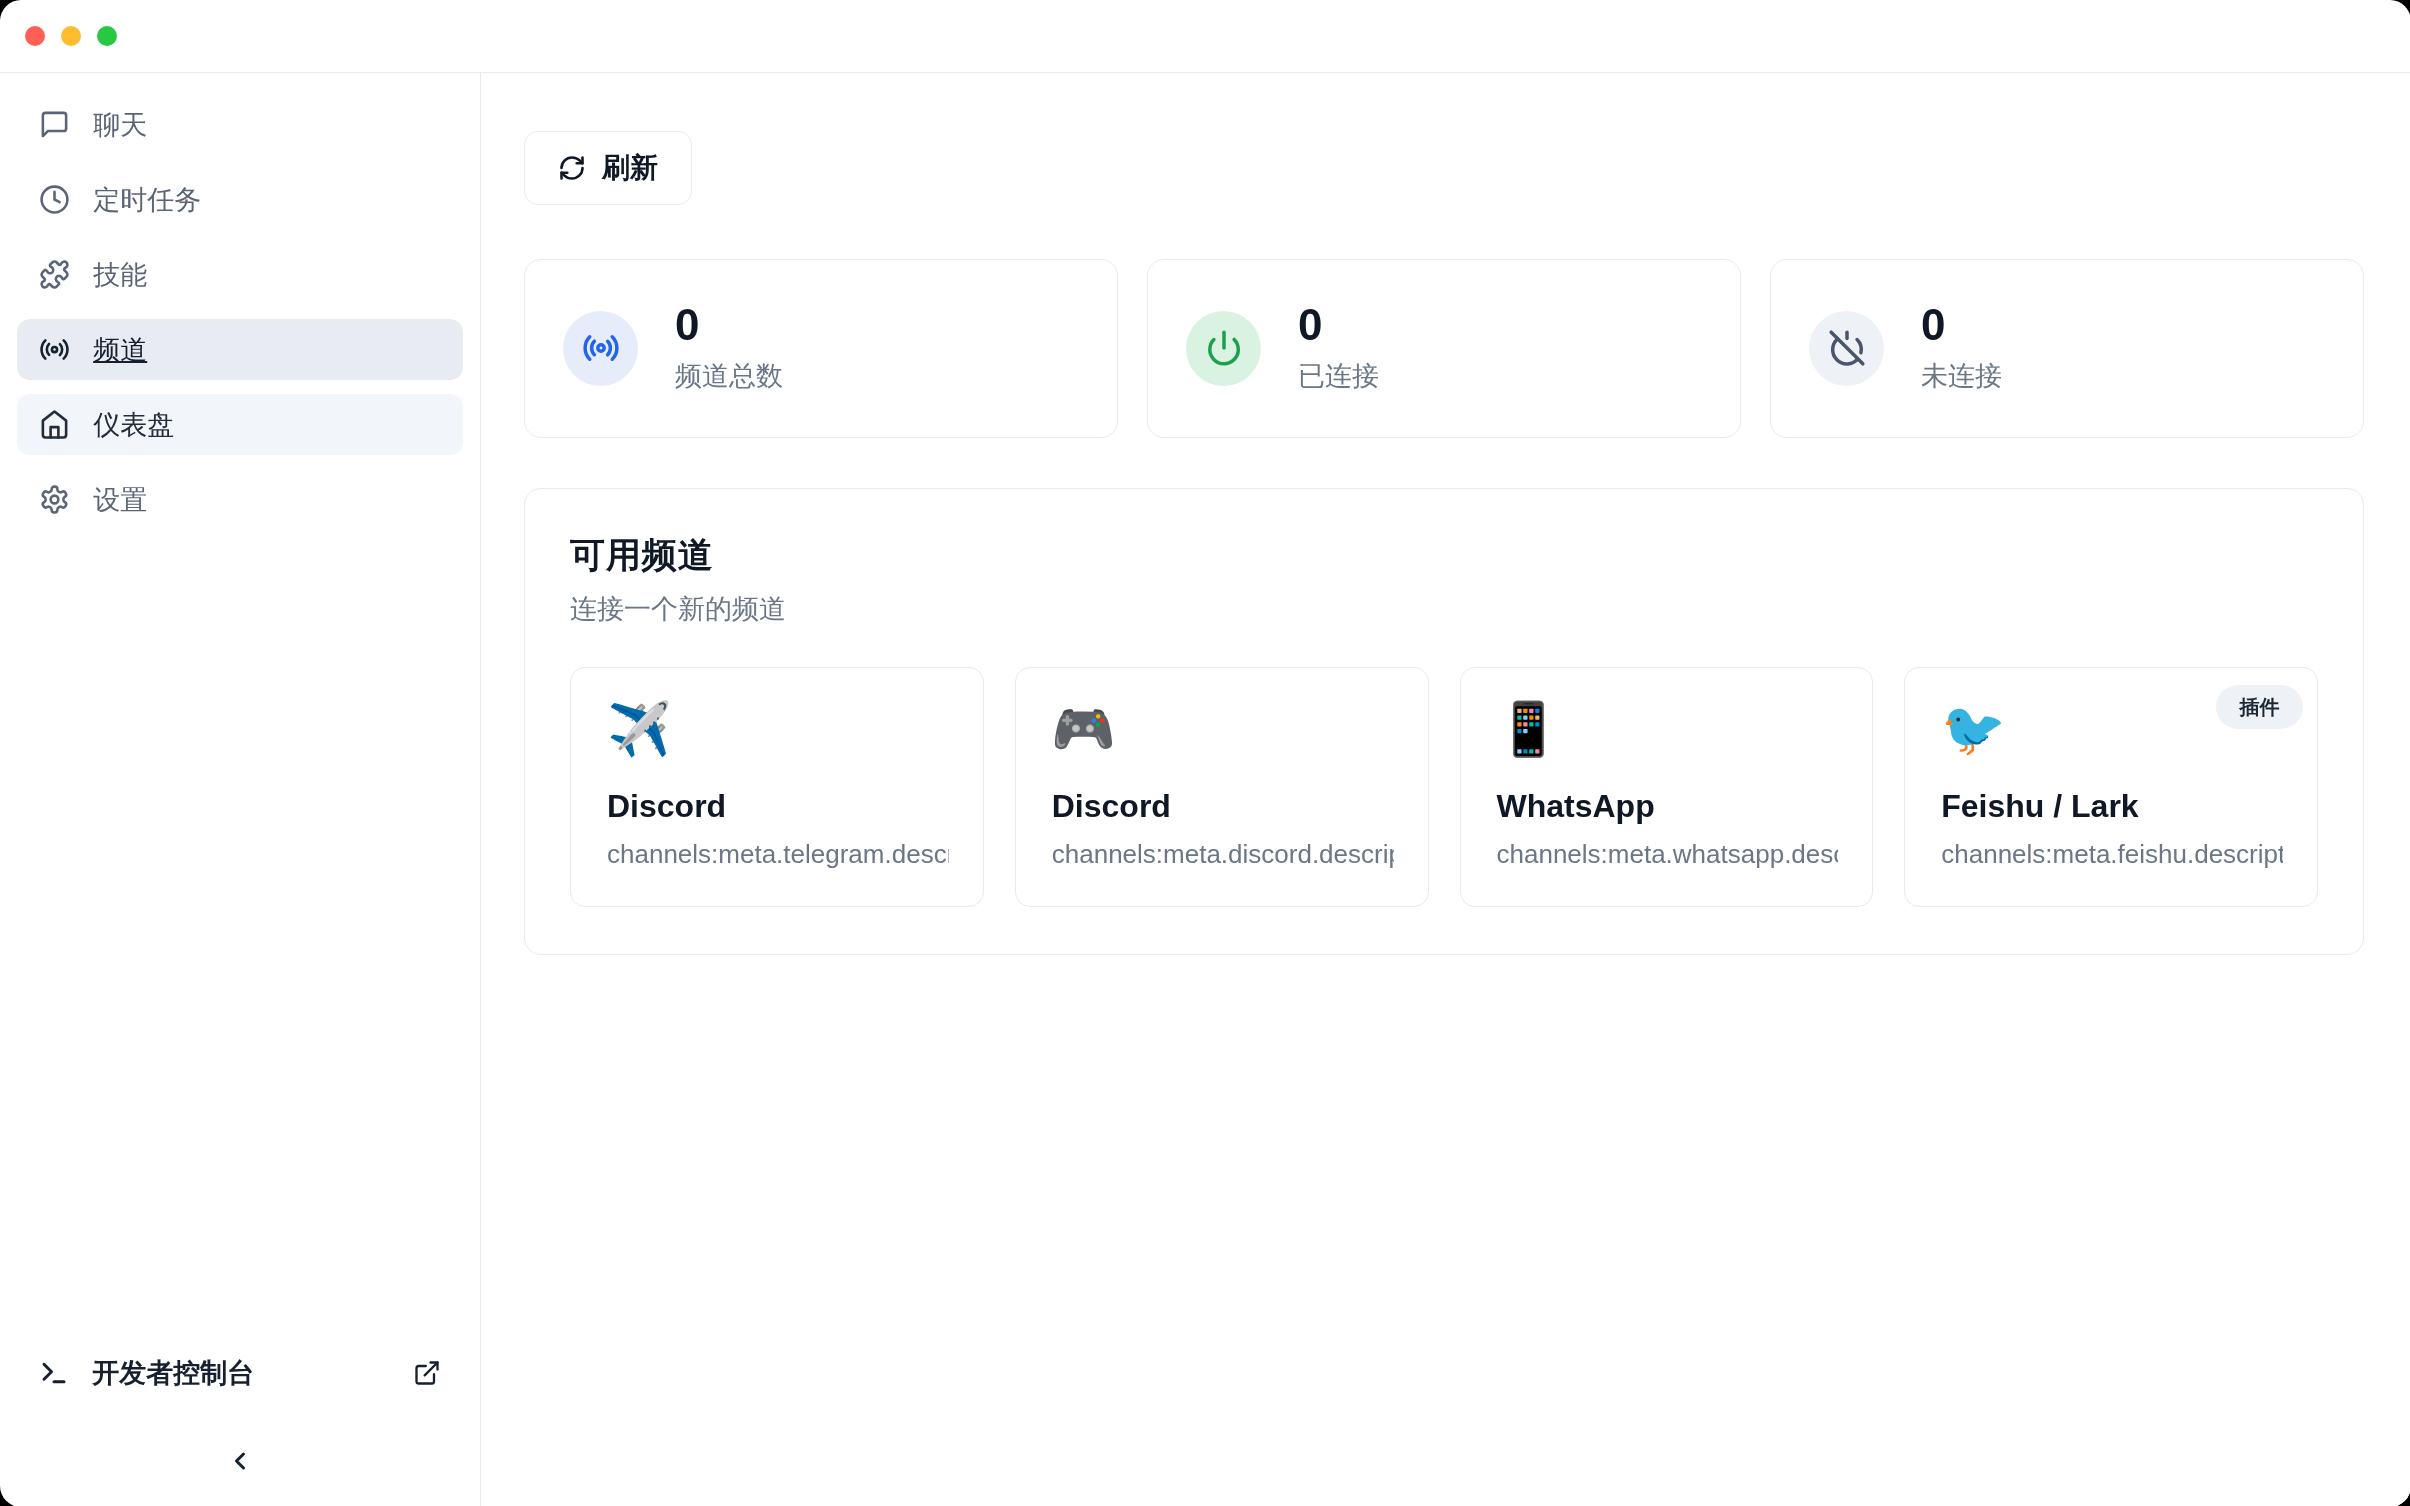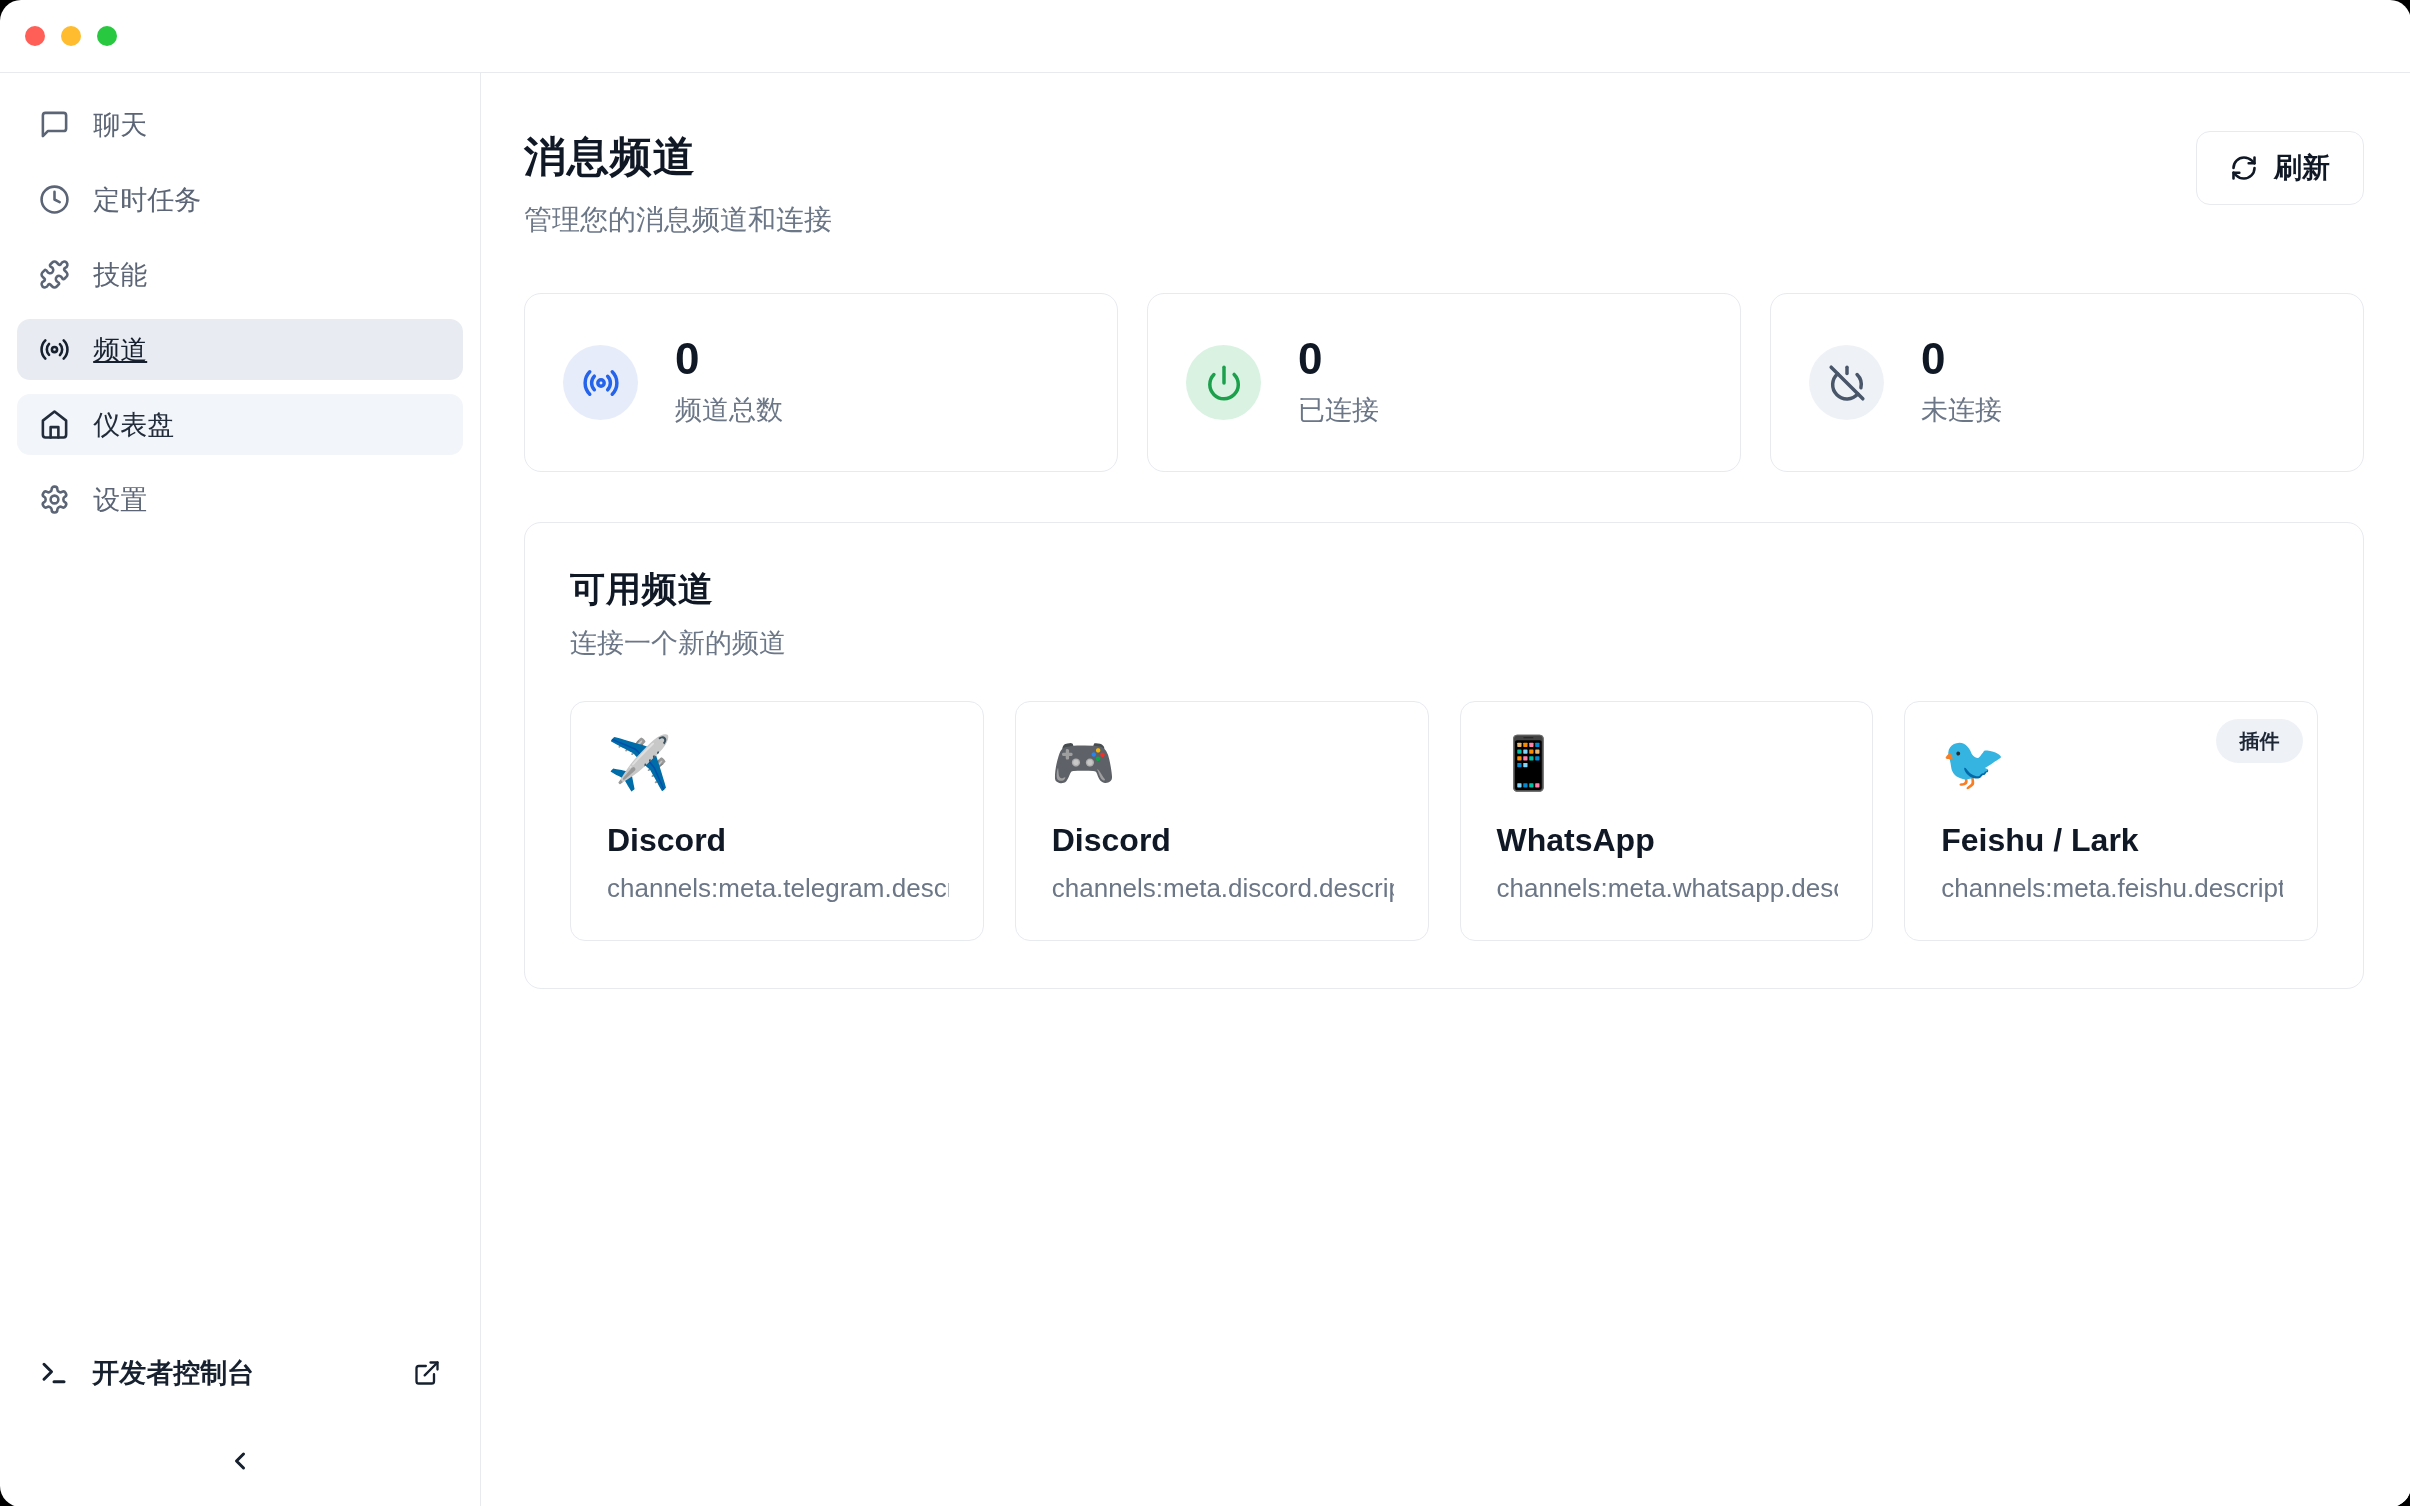--- a/index.html
+++ b/index.html
@@ -211,24 +211,20 @@
           <svg viewBox="0 0 24 24" fill="none" stroke="currentColor" stroke-width="2.6" stroke-linecap="round" stroke-linejoin="round">
               <path d="m15 18-6-6 6-6"></path>
             </svg>
         </button>
       </div>
     </aside>
 
     <main class="main">
 
       <div class="header-row">
-        <div>
-          <h1 class="page-title">消息频道</h1>
-          <p class="page-subtitle">管理您的消息频道和连接</p>
-        </div>
         <div class="actions">
           <button class="btn btn-secondary">
             <svg viewBox="0 0 24 24" fill="none" stroke="currentColor" stroke-width="2.2" stroke-linecap="round" stroke-linejoin="round">
                 <path d="M3 12a9 9 0 0 1 9-9 9.75 9.75 0 0 1 6.74 2.74L21 8"></path>
                 <path d="M21 3v5h-5"></path>
                 <path d="M21 12a9 9 0 0 1-9 9 9.75 9.75 0 0 1-6.74-2.74L3 16"></path>
                 <path d="M3 21v-5h5"></path>
               </svg>
             <span>刷新</span>
           </button>

